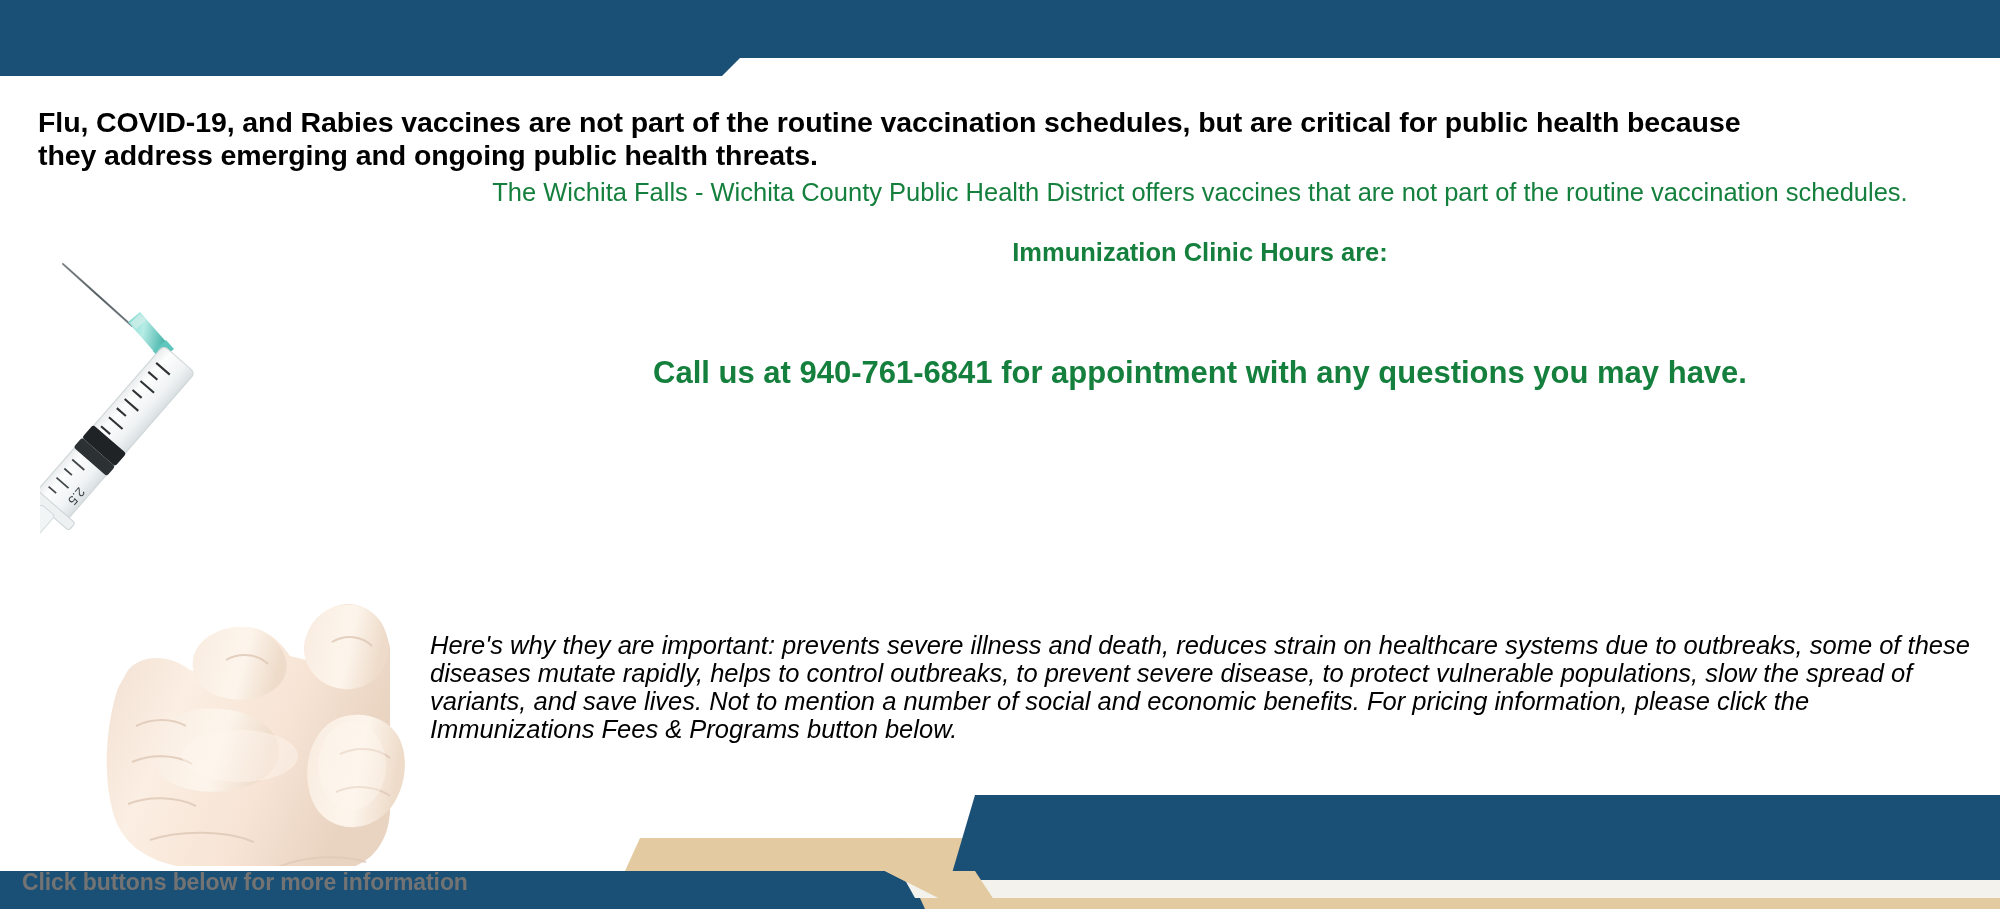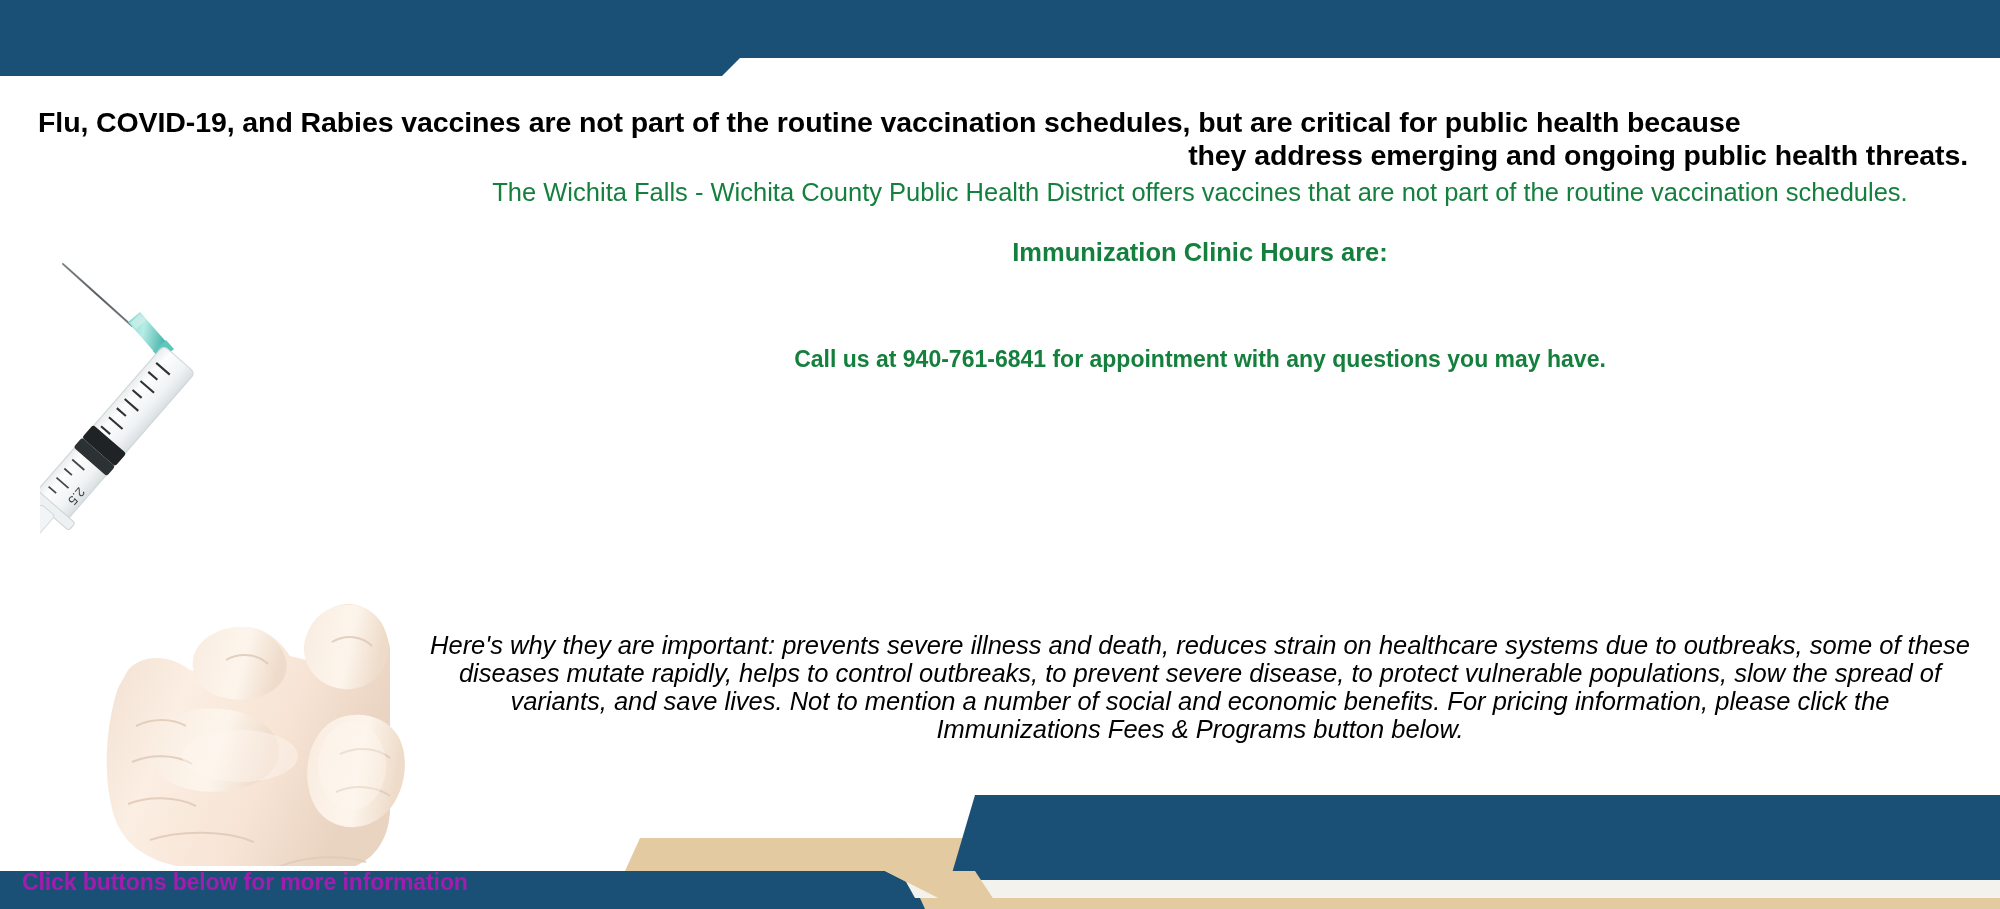--- a/index.html
+++ b/index.html
@@ -48,62 +48,62 @@
     top: 30px;
     width: 1930px;
     font-size: 28.5px;
     font-weight: bold;
     line-height: 1.16;
     color: #000000;
     text-align: justify;
     font-stretch: condensed;
     letter-spacing: -0.1px;
   }
-  .headline .l2 { display: block; text-align: right; }
+  .headline .l2 { display: block; text-align: left; }
 
   .body-col {
     position: absolute;
     left: 430px;
     top: 102px;
     width: 1540px;
     text-align: center;
     color: #15803d;
     font-size: 25.5px;
     line-height: 1.16;
   }
   .para { margin: 0 0 0 0; }
   .spacer-sm { height: 26px; }
   .spacer-md { height: 30px; }
   .bold { font-weight: bold; }
 
   .call-line {
     font-weight: bold;
-    font-size: 23px;
+    font-size: 31px;
     line-height: 1.2;
   }
 
   .why-para {
     position: absolute;
     left: 430px;
     top: 529px;
     width: 1540px;
     font-style: italic;
     font-size: 25.5px;
     line-height: 1.11;
     color: #000000;
-    text-align: center;
+    text-align: left;
   }
 
   .click-note {
     position: absolute;
     left: 22px;
     top: 793px;
     font-size: 23px;
     font-weight: bold;
-    color: #a21caf;
+    color: #737373;
     letter-spacing: -0.1px;
     z-index: 40;
   }
 
   
   .artwork {
     position: absolute;
     left: 40px;
     top: 180px;
     width: 380px;

